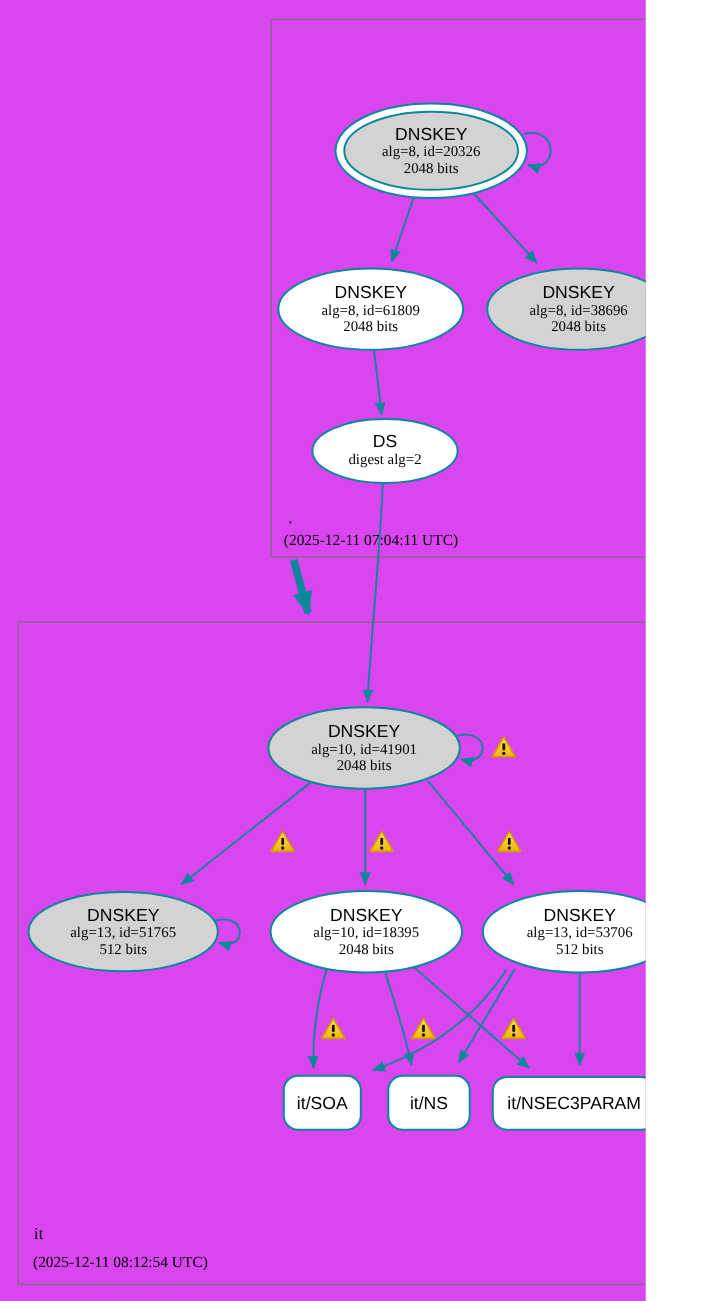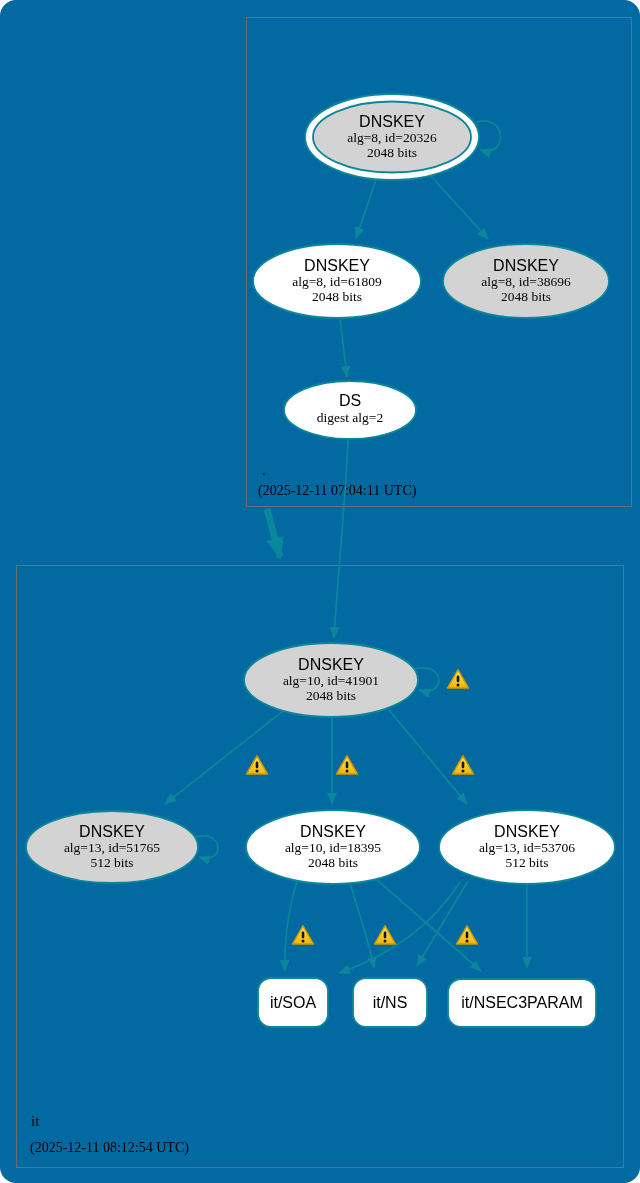--- a/index.html
+++ b/index.html
@@ -1,16 +1,16 @@
 <!DOCTYPE html>
 <html><head>
 <meta charset="utf-8">
 <style>
   html,body{margin:0;padding:0;background:#ffffff;}
-  .stage{position:relative;width:640px;height:1183px;background:#0369a1;overflow:hidden;border-radius:16px;}
+  .stage{position:relative;width:587px;height:1183px;background:#d946ef;overflow:hidden;}
   svg{position:absolute;left:0;top:0;}
   .cluster{fill:none;stroke:#6e6e6e;stroke-width:1;}
   .edge{fill:none;stroke:#0a879a;stroke-width:1.7;}
   .edge-thick{fill:none;stroke:#0a879a;stroke-width:7;}
   .node-white{fill:#ffffff;stroke:#0a879a;stroke-width:1.8;}
   .node-gray{fill:#d3d3d3;stroke:#0a879a;stroke-width:1.8;}
   .t-title{font:16px "Liberation Sans", sans-serif;text-anchor:middle;fill:#000;}
   .t-detail{font:13.5px "Liberation Serif", serif;text-anchor:middle;fill:#000;}
   .t-rrset{font:16px "Liberation Sans", sans-serif;text-anchor:middle;fill:#000;}
   .t-zone{font:15px "Liberation Serif", serif;fill:#000;}

